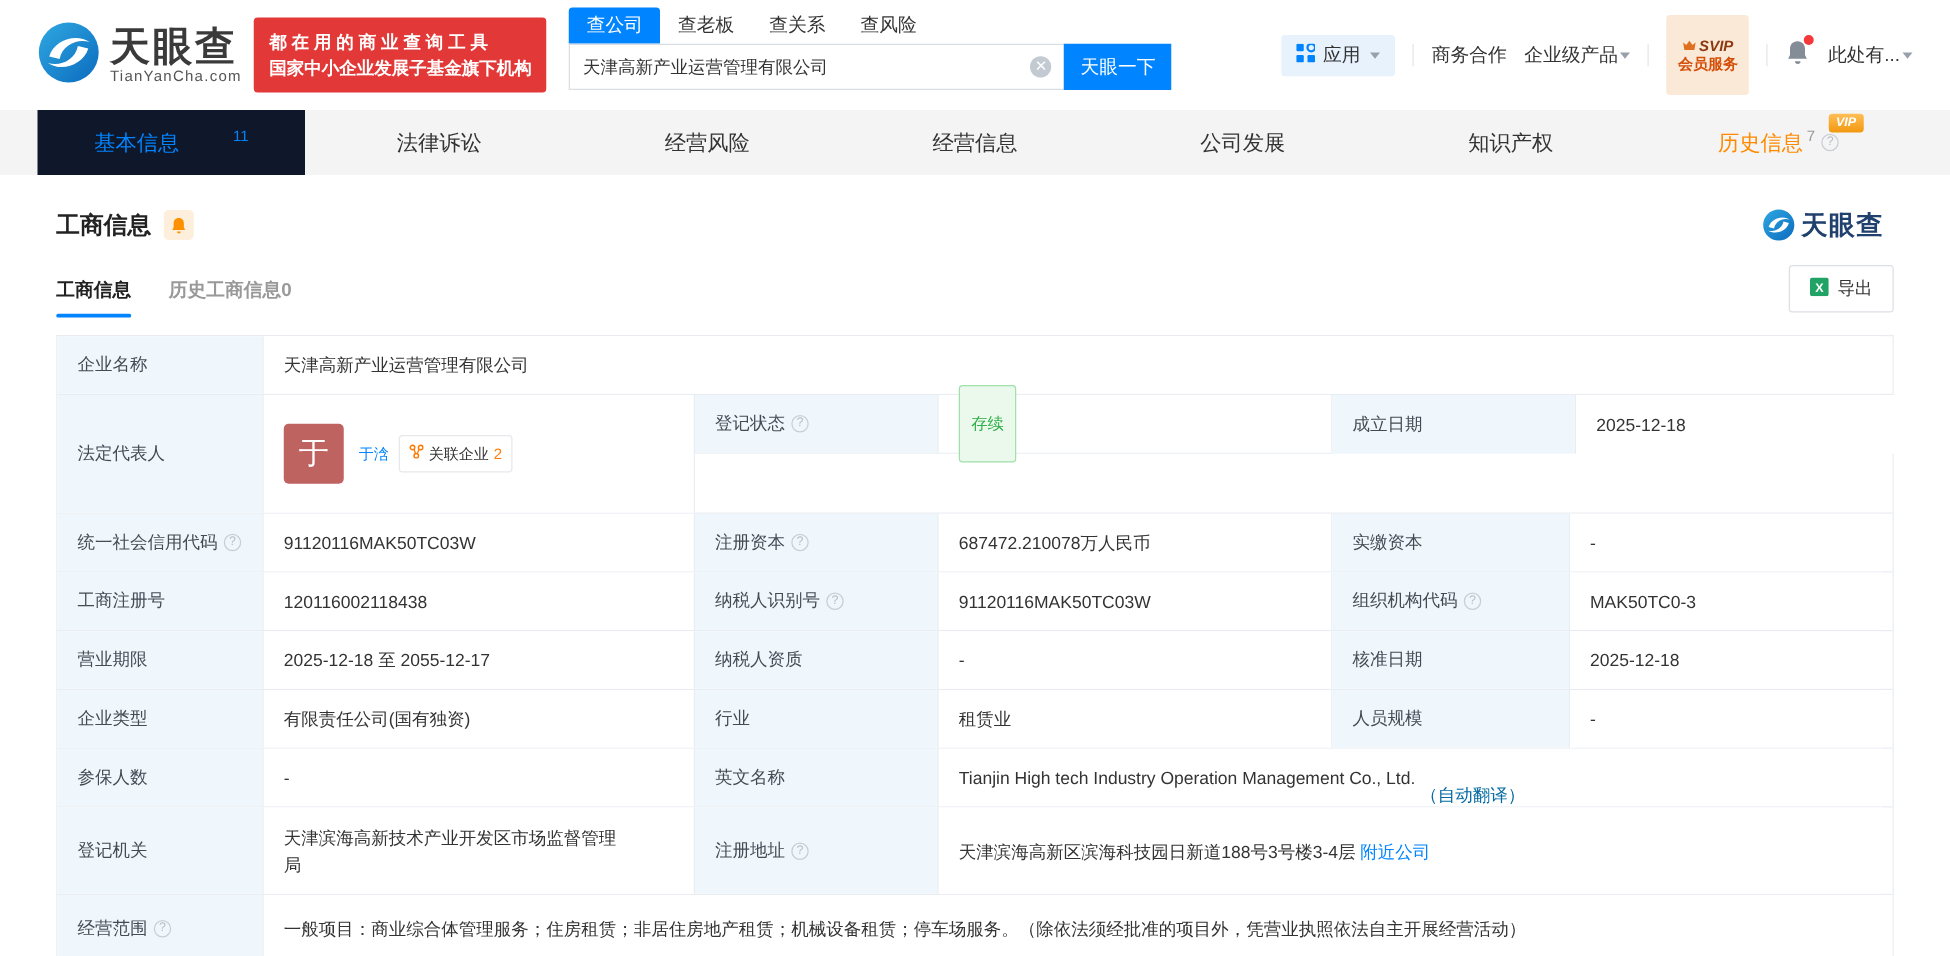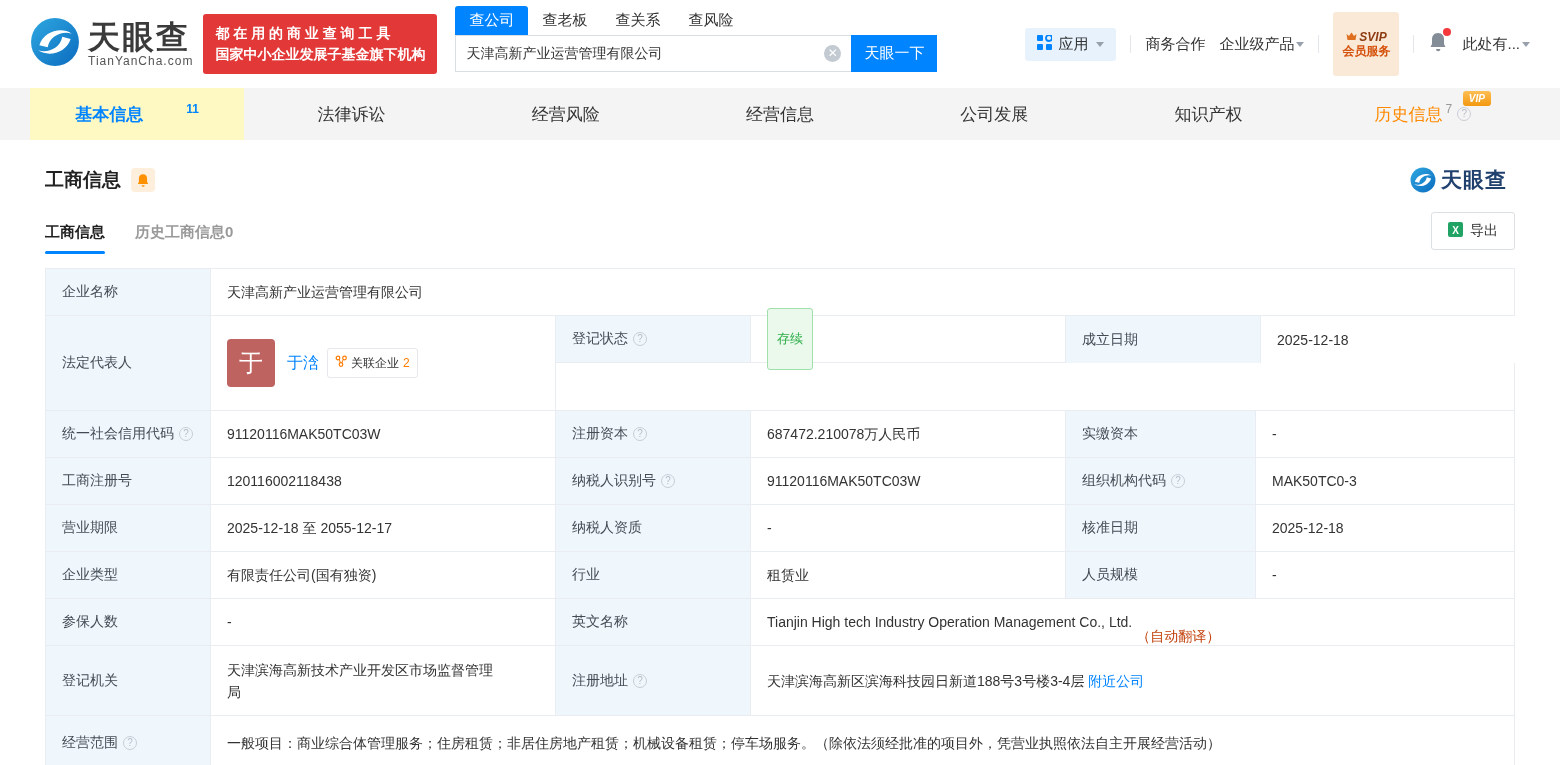--- a/index.html
+++ b/index.html
@@ -29,21 +29,21 @@
   .vip-chip{background:#FBE9D7;border-radius:3px;padding:18px 9px;text-align:center;cursor:pointer;line-height:14px;}
   .vip-chip .l1{font-size:12px;font-weight:700;font-style:italic;color:#8C3A10;display:flex;align-items:center;gap:2px;justify-content:center;}
   .vip-chip .l2{font-size:12px;color:#D4500A;font-weight:700;}
   .bell-wrap{position:relative;cursor:pointer;}
   .bell-dot{position:absolute;top:-3px;right:-3px;width:8px;height:8px;border-radius:50%;background:#F4383C;}
   .user-chip{font-size:15px;color:#333;cursor:pointer;display:flex;align-items:center;}
 
   
   .tabbar{height:52px;background:#F4F4F4;display:flex;padding:0 30px;}
   .tab{flex:1;display:flex;align-items:center;justify-content:center;font-size:17px;color:#333;cursor:pointer;position:relative;}
-  .tab.active{background:#fef9c3;color:#0084FF;font-weight:700;gap:40px;}
+  .tab.active{background:#0f172a;color:#0084FF;font-weight:400;gap:40px;}
   .tab .count{font-size:12px;margin-left:3px;align-self:flex-start;margin-top:14px;}
   .tab.active .count{color:#0084FF;}
   .tab.orange{color:#FF8A00;}
   .tab.orange .count{color:#999;}
   .help{display:inline-block;width:14px;height:14px;border:1px solid #C9CED6;border-radius:50%;color:#B6BDC6;font-size:10px;line-height:12px;text-align:center;margin-left:5px;vertical-align:1px;cursor:pointer;font-weight:400;}
   .vip-flag{position:absolute;top:3px;margin-left:108px;background:linear-gradient(180deg,#FFBE55,#F2980F);color:#fff;font-size:10px;font-weight:700;font-style:italic;border-radius:3px;padding:0 6px;line-height:15px;}
 
   
   .main{background:#fff;padding:0 45px;position:relative;}
   .section-head{display:flex;align-items:center;padding-top:26px;}
@@ -66,23 +66,23 @@
   .lbl{background:#F0F7FC;color:#434B55;}
   .val{background:#fff;color:#333;line-height:22px;}
   .w1{flex:0 0 165px;}.w2{flex:0 0 345px;}.w3{flex:0 0 195px;}.w4{flex:0 0 315px;}
   .w5{flex:0 0 190px;}.w6{flex:0 0 250px;}
   .wspan3{flex:0 0 755px;}.wspan5{flex:0 0 1295px;}
   .h47{height:47px;}.h94{height:94px;}.h70{height:70px;}.h54{height:54px;}
   .mid-col{flex:0 0 510px;display:flex;}
   .sub-row{display:flex;height:47px;}
   .sub-row.first{border-bottom:1px solid #E9EDF2;}
   .link{color:#0084FF;cursor:pointer;}
-  .muted{color:#c2410c;margin-top:28px;}
+  .muted{color:#0369a1;margin-top:28px;}
   .avatar{width:48px;height:48px;border-radius:4px;background:#BF6360;color:#fff;font-size:24px;display:flex;align-items:center;justify-content:center;flex:0 0 48px;}
-  .rep-name{color:#0084FF;font-size:16px;margin:0 8px 0 12px;cursor:pointer;}
+  .rep-name{color:#0084FF;font-size:12px;margin:0 8px 0 12px;cursor:pointer;}
   .rel-badge{display:flex;align-items:center;gap:4px;border:1px solid #E6E8EB;border-radius:3px;padding:3px 7px;font-size:12px;color:#333;cursor:pointer;background:#fff;}
   .rel-badge .num{color:#FF7A00;}
   .status-badge{background:#EAF9EC;border:1px solid #9FE0AC;color:#2FAE49;border-radius:3px;padding:19px 9px;font-size:13px;}
   .score-cell{display:flex;align-items:center;gap:10px;padding:0 8px;}
   .score-num{font-size:40px;font-weight:700;color:#0084FF;line-height:1;}
   .score-unit{font-size:14px;color:#0084FF;margin-left:2px;}
   .chart{display:flex;flex-direction:column;width:138px;}
   .axis{display:flex;justify-content:space-between;font-size:8px;color:#9AA6B2;margin-top:1px;padding:0 1px;}
 </style>
 </head>

